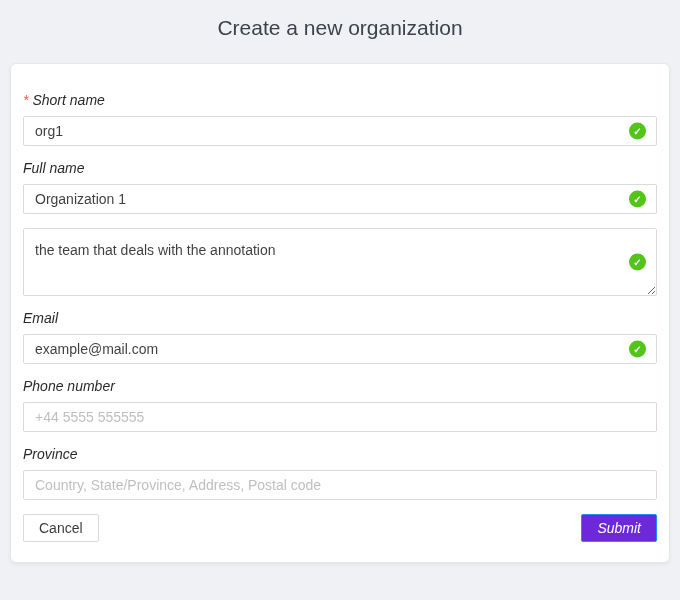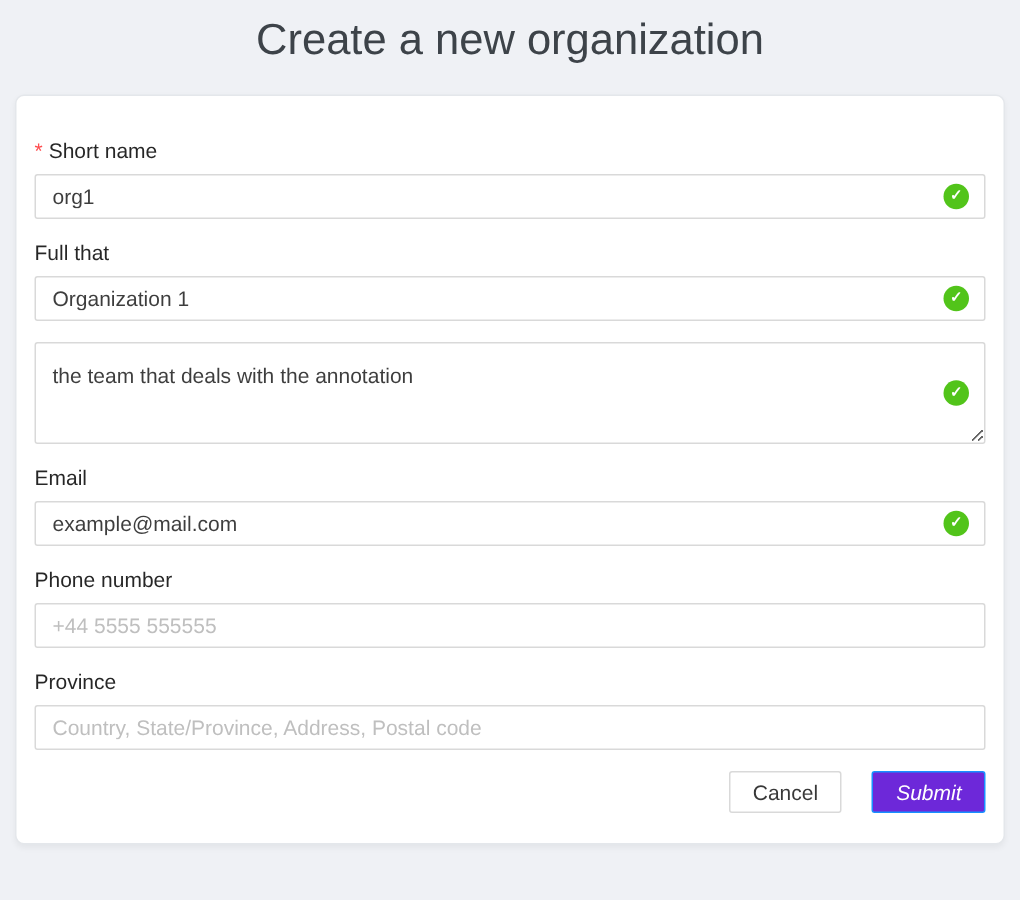--- a/index.html
+++ b/index.html
@@ -12,41 +12,42 @@
     background: #eff1f5;
     font-family: "Liberation Sans", sans-serif;
     overflow: hidden;
   }
   .page-title {
     margin: 0;
     padding-top: 7px;
     height: 41px;
     line-height: 41px;
     text-align: center;
-    font-size: 29px;
+    font-size: 21px;
     font-weight: 400;
     color: #3d4349;
   }
   .card {
     margin: 15px 10px 0 10px;
     background: #ffffff;
     border: 1px solid #e4e7eb;
     border-radius: 6px;
     padding: 28px 12px 20px 12px;
     box-sizing: border-box;
     box-shadow: 0 2px 4px rgba(0,0,0,0.05);
   }
   .field {
     margin-bottom: 14px;
   }
   .field-label {
     font-size: 14px;
     line-height: 16px;
     color: rgba(0,0,0,0.85);
     margin-bottom: 8px;
+    font-style: italic;
   }
   .req {
     color: #ff4d4f;
     margin-right: 4px;
     font-size: 14px;
   }
   .control {
     position: relative;
   }
   .text-input, .textarea-input {
@@ -86,21 +87,21 @@
     display: flex;
     align-items: center;
     justify-content: center;
     font-size: 10px;
     font-weight: bold;
     line-height: 1;
     pointer-events: none;
   }
   .actions {
     display: flex;
-    justify-content: flex-end;
+    justify-content: space-between;
     gap: 20px;
     margin-top: 14px;
   }
   .btn {
     height: 28px;
     padding: 0 15px;
     font-family: "Liberation Sans", sans-serif;
     font-size: 14px;
     line-height: 26px;
     border-radius: 2px;
@@ -134,21 +135,21 @@
       <input type="text" class="text-input" value="org1" placeholder="" style="">
 
       <span class="valid-icon">
               <span>✓</span>
             </span>
     </div>
   </div>
 
   <div class="field">
     <div class="field-label">
-      <span class="label-text">Full that</span>
+      <span class="label-text">Full name</span>
     </div>
     <div class="control">
       <input type="text" class="text-input" value="Organization 1" placeholder="" style="">
 
       <span class="valid-icon">
               <span>✓</span>
             </span>
     </div>
   </div>
 

